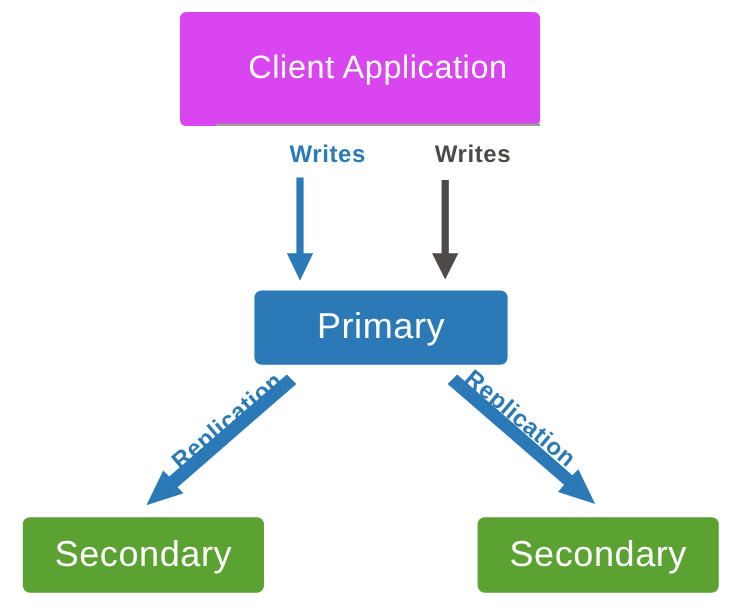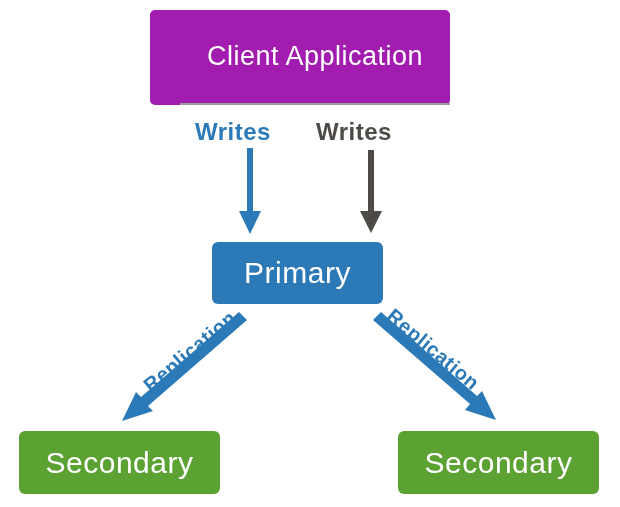--- a/index.html
+++ b/index.html
@@ -38,22 +38,22 @@
   }
   .client-divider {
     height: 2px;
     width: 100%;
   }
   
   .dir-label {
     position: absolute;
     top: 118px;
     width: 110px;
-    text-align: left;
-    font-size: 24px;
+    text-align: right;
+    font-size: 20px;
     font-weight: bold;
     letter-spacing: 0.5px;
   }
   .dir-label.writes { left: 195px; }
   .dir-label.reads  { left: 316px; }
   
   .arrow-layer {
     position: absolute;
     left: 0;
     top: 0;
@@ -66,42 +66,42 @@
     position: absolute;
     display: flex;
     align-items: center;
     justify-content: center;
     color: #ffffff;
     font-size: 30px;
     letter-spacing: 0.5px;
     border-radius: 6px;
     box-sizing: border-box;
   }
-  .node.primary         { left: 212px; top: 242px; width: 171px; height: 62px; }
+  .node.primary         { left: 212px; top: 242px; width: 211px; height: 62px; }
   .node.secondary-left  { left: 19px;  top: 431px; width: 201px; height: 63px; }
   .node.secondary-right { left: 398px; top: 431px; width: 201px; height: 63px; }
   
   .repl-label {
     position: absolute;
     width: 132px;
     text-align: center;
     font-size: 20px;
     font-weight: bold;
     letter-spacing: 0.5px;
     white-space: nowrap;
   }
   .repl-label.left  { left: 124px; top: 340px; transform: rotate(-40deg); }
   .repl-label.right { left: 367px; top: 338px; transform: rotate(40deg); }
 </style>
 </head>
 <body>
 
 <div class="canvas" style="background-color: rgb(255, 255, 255);">
 
-  <div class="client-box" style="background-color: #a21caf; padding-left: 30px;">
+  <div class="client-box" style="background-color: #d946ef; padding-left: 30px;">
     <div class="client-row">Client Application</div>
     <div class="client-divider" style="background-color: rgb(156, 156, 152);"></div>
   </div>
 
   <div class="dir-label writes" style="color: rgb(43, 122, 183);">Writes</div>
   <div class="dir-label reads" style="color: rgb(78, 75, 71);">Writes</div>
 
   <svg class="arrow-layer" viewBox="0 0 620 507" xmlns="http://www.w3.org/2000/svg">
 
     <polygon points="247,148 253,148 253,211 261,211 250,234 239,211 247,211" fill="#2b7ab7"></polygon>

